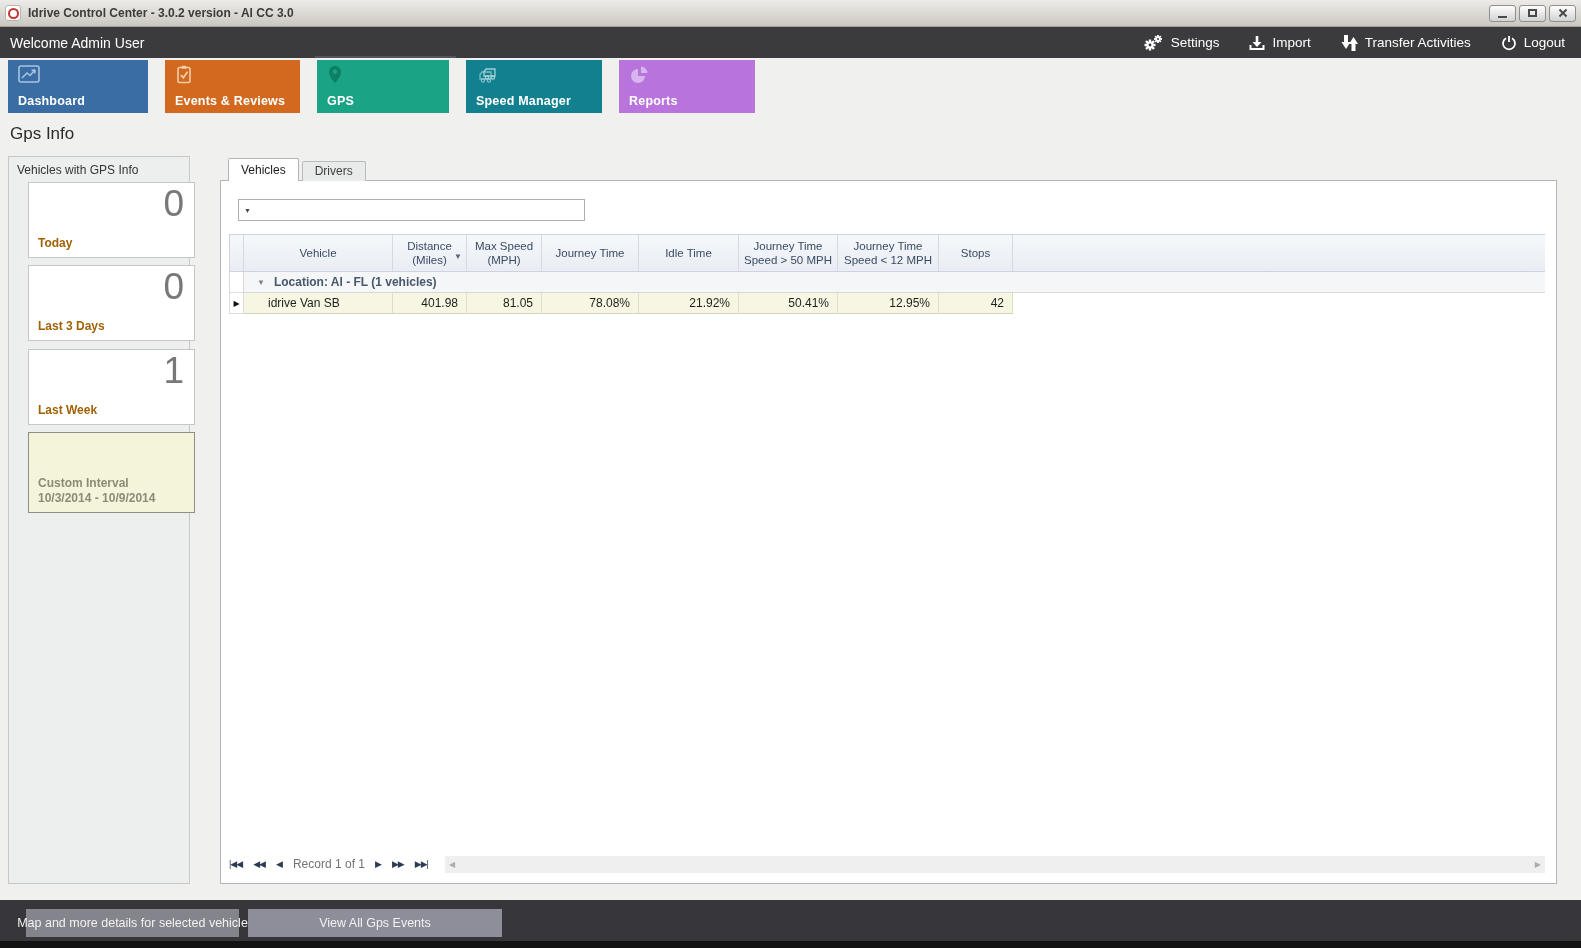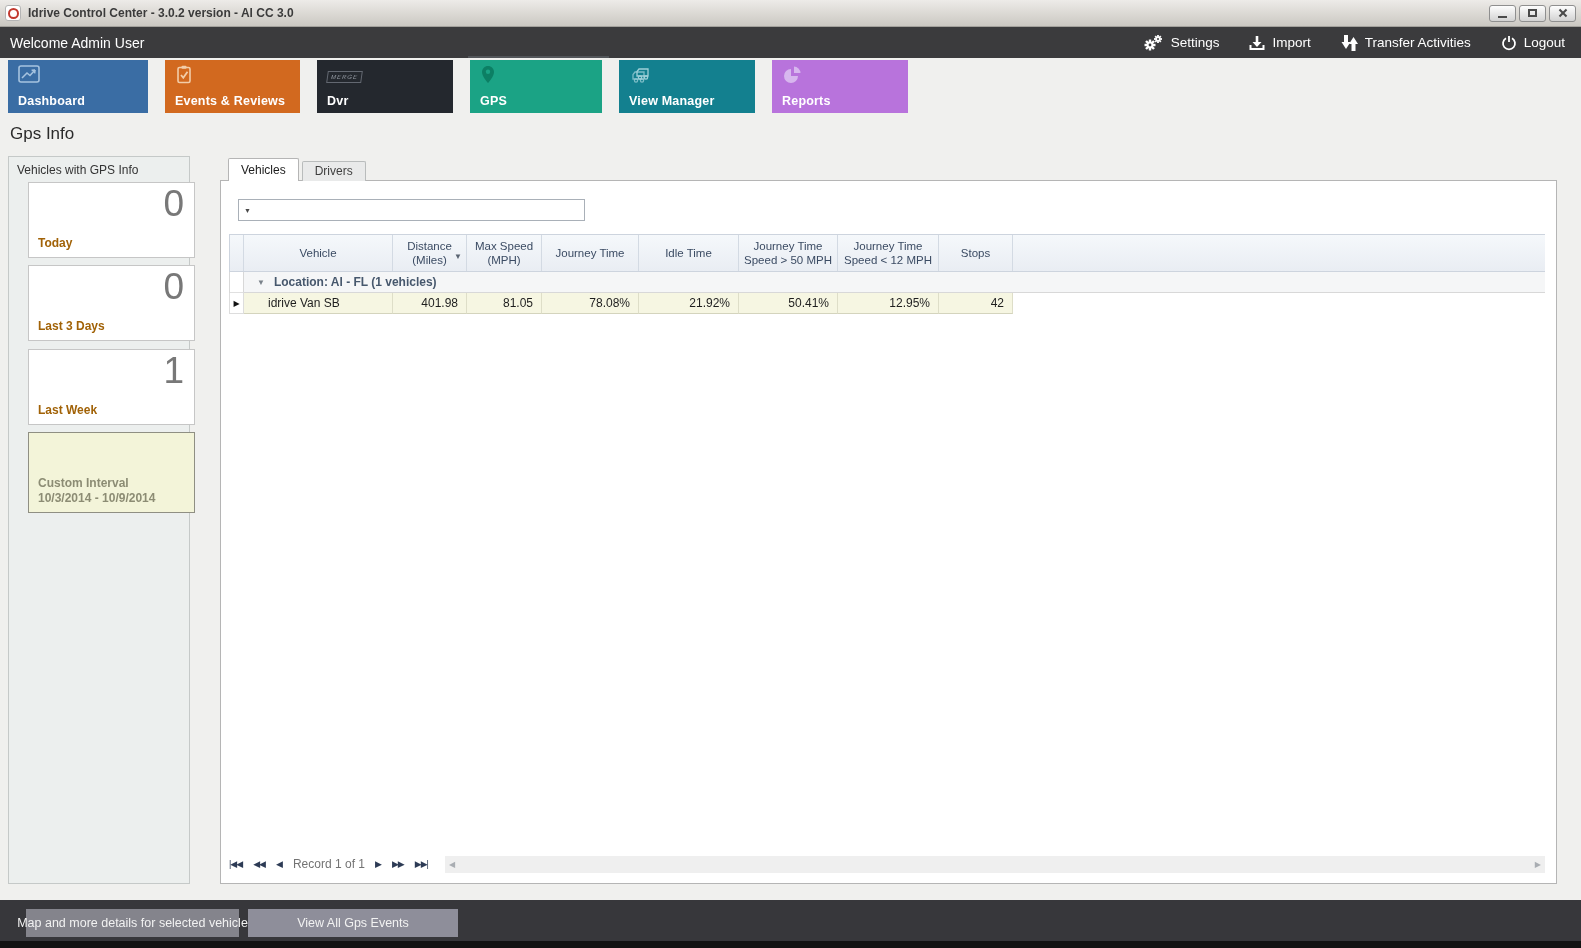--- a/index.html
+++ b/index.html
@@ -100,21 +100,21 @@
   .p-btn{font-size:9px;color:#2d3b55;letter-spacing:-1px;margin-right:11px;cursor:pointer;white-space:nowrap}
   .p-label{font-size:12px;color:#737373;margin:0 10px 0 0;letter-spacing:0}
   .hscroll{flex:1;height:17px;background:#efefef;margin-left:6px;display:flex;align-items:center;justify-content:space-between;padding:0 4px}
   .hs-arrow{font-size:8px;color:#a9adb2;cursor:pointer}
 
   
   .footer{position:absolute;left:0;top:900px;width:100%;height:41px;background:#37373b}
   .footer-btn{position:absolute;top:9px;height:28px;color:#f2f2f2;font-size:12.5px;
     display:flex;align-items:center;justify-content:center;border:none;cursor:pointer;white-space:nowrap;font-family:Liberation Sans, sans-serif}
   .btn-map{left:26px;width:213px;background:#84848c}
-  .btn-view{left:248px;width:210px;background:#8e8e9a}
+  .btn-view{left:248px;width:254px;background:#8e8e9a}
   .bottom-strip{position:absolute;left:0;top:941px;width:100%;height:7px;background:#131313}
 </style>
 </head>
 <body>
 
 <div class="titlebar">
   <span class="app-icon"></span>
   <span class="title-text">Idrive Control Center - 3.0.2 version - Al CC 3.0</span>
   <span class="win-controls">
     <span class="win-btn">
@@ -205,26 +205,20 @@
   <div class="tile tile-events">
     <span class="tile-icon">
       <svg width="18" height="20" viewBox="0 0 18 20">
         <rect x="3" y="2.5" width="12" height="15" rx="1.5" fill="none" stroke="#f2cda9" stroke-width="1.6"></rect>
         <rect x="6.5" y="0.8" width="5" height="3" rx="1" fill="#f2cda9"></rect>
         <path d="M6 10 L8.3 12.8 L12.5 6.8" fill="none" stroke="#f2cda9" stroke-width="1.8"></path>
       </svg>
     </span>
     <span class="tile-label">Events &amp; Reviews</span>
   </div>
-  <div class="tile tile-dvr">
-    <span class="tile-icon">
-      <span class="dvr-badge">MERGE</span>
-    </span>
-    <span class="tile-label">Dvr</span>
-  </div>
   <div class="tile tile-gps">
     <span class="tile-icon">
       <svg width="16" height="21" viewBox="0 0 16 21">
         <path d="M8 1 C4.7 1 2 3.7 2 7 c0 4.6 6 11 6 11 s6 -6.4 6 -11 C14 3.7 11.3 1 8 1 z" fill="#0c7f64"></path>
         <circle cx="8" cy="6.8" r="2.2" fill="#1ba385"></circle>
       </svg>
     </span>
     <span class="tile-label">GPS</span>
   </div>
   <div class="tile tile-fleet">
@@ -233,21 +227,21 @@
         <g fill="none" stroke="#9fd0d8" stroke-width="1.3">
           <path d="M10 4 h9 v7 h-11 v-4.5 z"></path>
           <circle cx="11" cy="12.5" r="1.6"></circle>
             <circle cx="17" cy="12.5" r="1.6"></circle>
           <path d="M6 7 h9 v7 h-11 v-4.5 z" opacity="0.75"></path>
           <circle cx="7" cy="15.5" r="1.6" opacity="0.75"></circle>
             <circle cx="13" cy="15.5" r="1.6" opacity="0.75"></circle>
         </g>
       </svg>
     </span>
-    <span class="tile-label">View Manager</span>
+    <span class="tile-label">Speed Manager</span>
   </div>
   <div class="tile tile-reports">
     <span class="tile-icon">
       <svg width="21" height="20" viewBox="0 0 21 20">
         <path d="M9 4 a7 7 0 1 0 7 7 L9 11 Z" fill="#d7b6ee"></path>
         <path d="M12 1.5 a7 7 0 0 1 6.5 6.5 L12 8 Z" fill="#d7b6ee"></path>
       </svg>
     </span>
     <span class="tile-label">Reports</span>
   </div>

